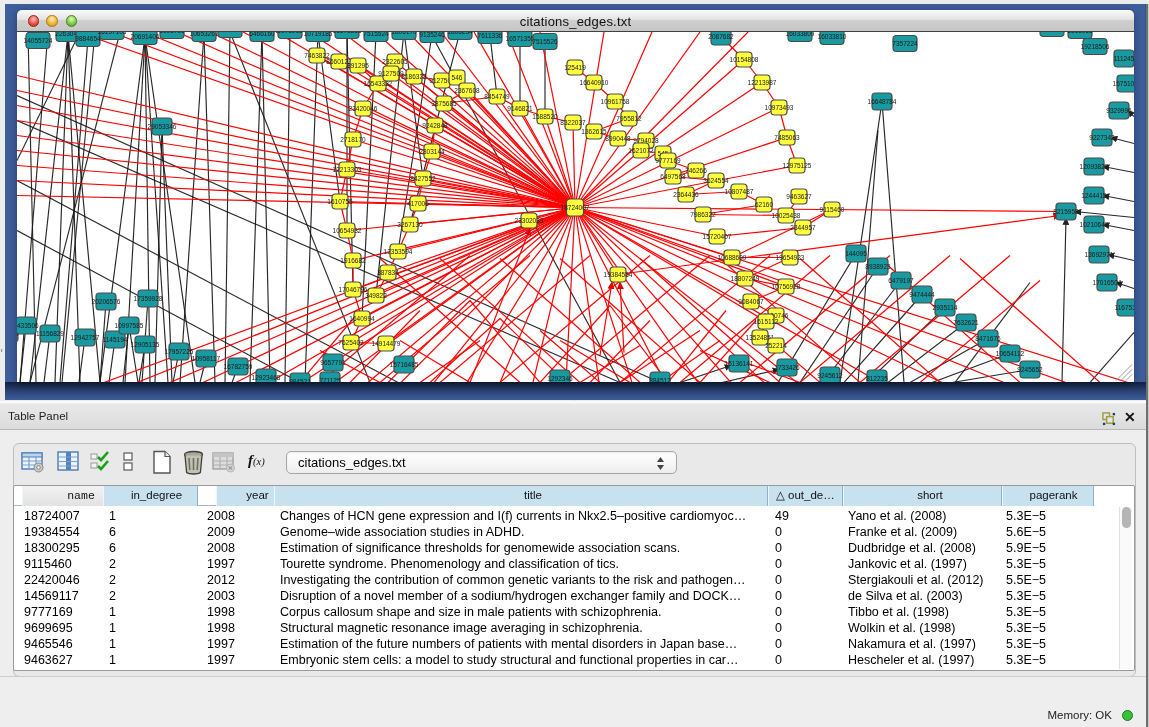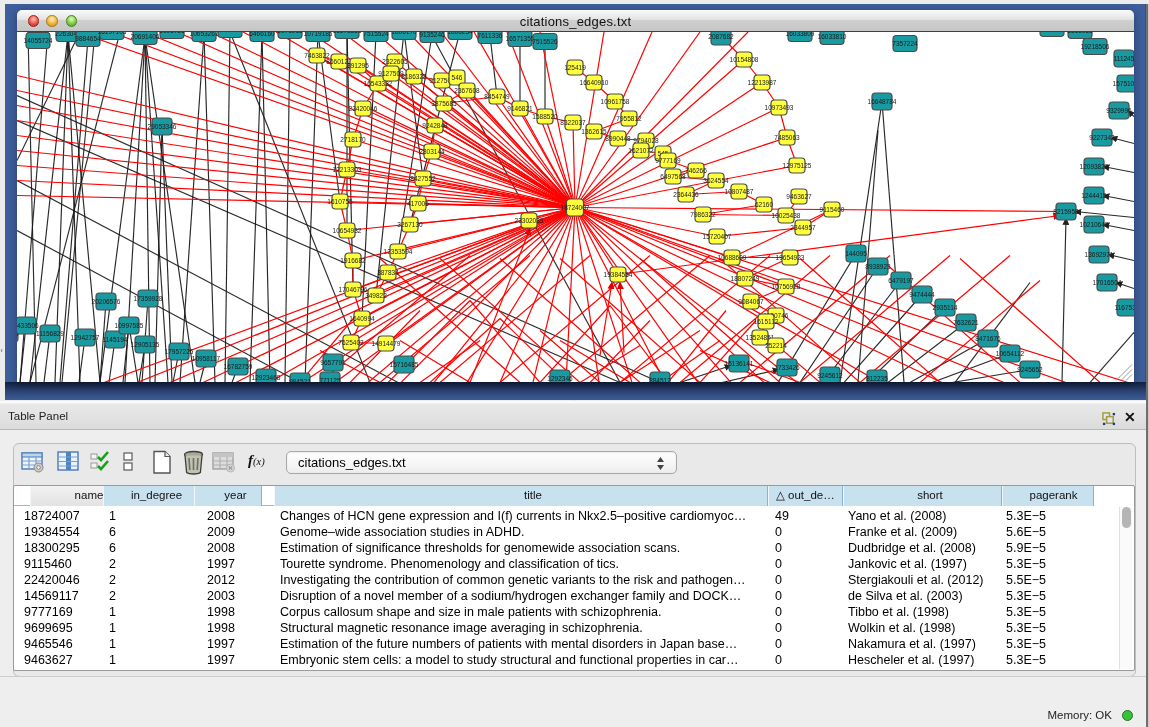--- a/index.html
+++ b/index.html
@@ -1026,23 +1026,23 @@
     <div class="ticon" style="left:248px; top:20px; width:26px; font-size:15px; color:#111;">
       <i style="font-family:'Liberation Serif',serif; font-weight:bold;">f</i><i style="font-size:10.5px; font-family:'Liberation Serif',serif;">(x)</i>
     </div>
     <div id="combo">citations_edges.txt<svg style="position:absolute; right:11px; top:5px;" width="9" height="13" viewBox="0 0 9 13">
           <path d="M4.5 0 L8 5 L1 5 Z" fill="#444"></path>
           <path d="M4.5 13 L8 8 L1 8 Z" fill="#444"></path>
         </svg></div>
   </div>
   <div id="tablewrap">
     <div id="thead">
-      <div style="left:16px; width:100px; background:linear-gradient(#f2f2f2,#e2e2e2); border-right:1px solid #9a9a9a; text-indent:18px;">name</div>
+      <div style="left:8px; width:100px; background:linear-gradient(#f2f2f2,#e2e2e2); border-right:1px solid #9a9a9a; text-indent:18px;font-family:Liberation Mono, monospace;">name</div>
       <div style="left:89px; width:95px; text-indent:12px;">in_degree</div>
-      <div style="left:180px; width:68px; text-indent:15px;">year</div>
+      <div style="left:202px; width:68px; text-indent:15px;">year</div>
       <div style="left:260px; width:494px; text-indent:12px;padding-left:12px;">title</div>
       <div style="left:754px; width:75px; text-align:left; padding-left:7px;">△ out_de…</div>
       <div style="left:829px; width:159px; text-indent:15px;">short</div>
       <div style="left:988px; width:92px; text-indent:11px;">pagerank</div>
     </div>
     <div id="tbody">
         <div class="tr">
           <div class="c0">18724007</div>
           <div class="c1">1</div>
           <div class="c2">2008</div>

